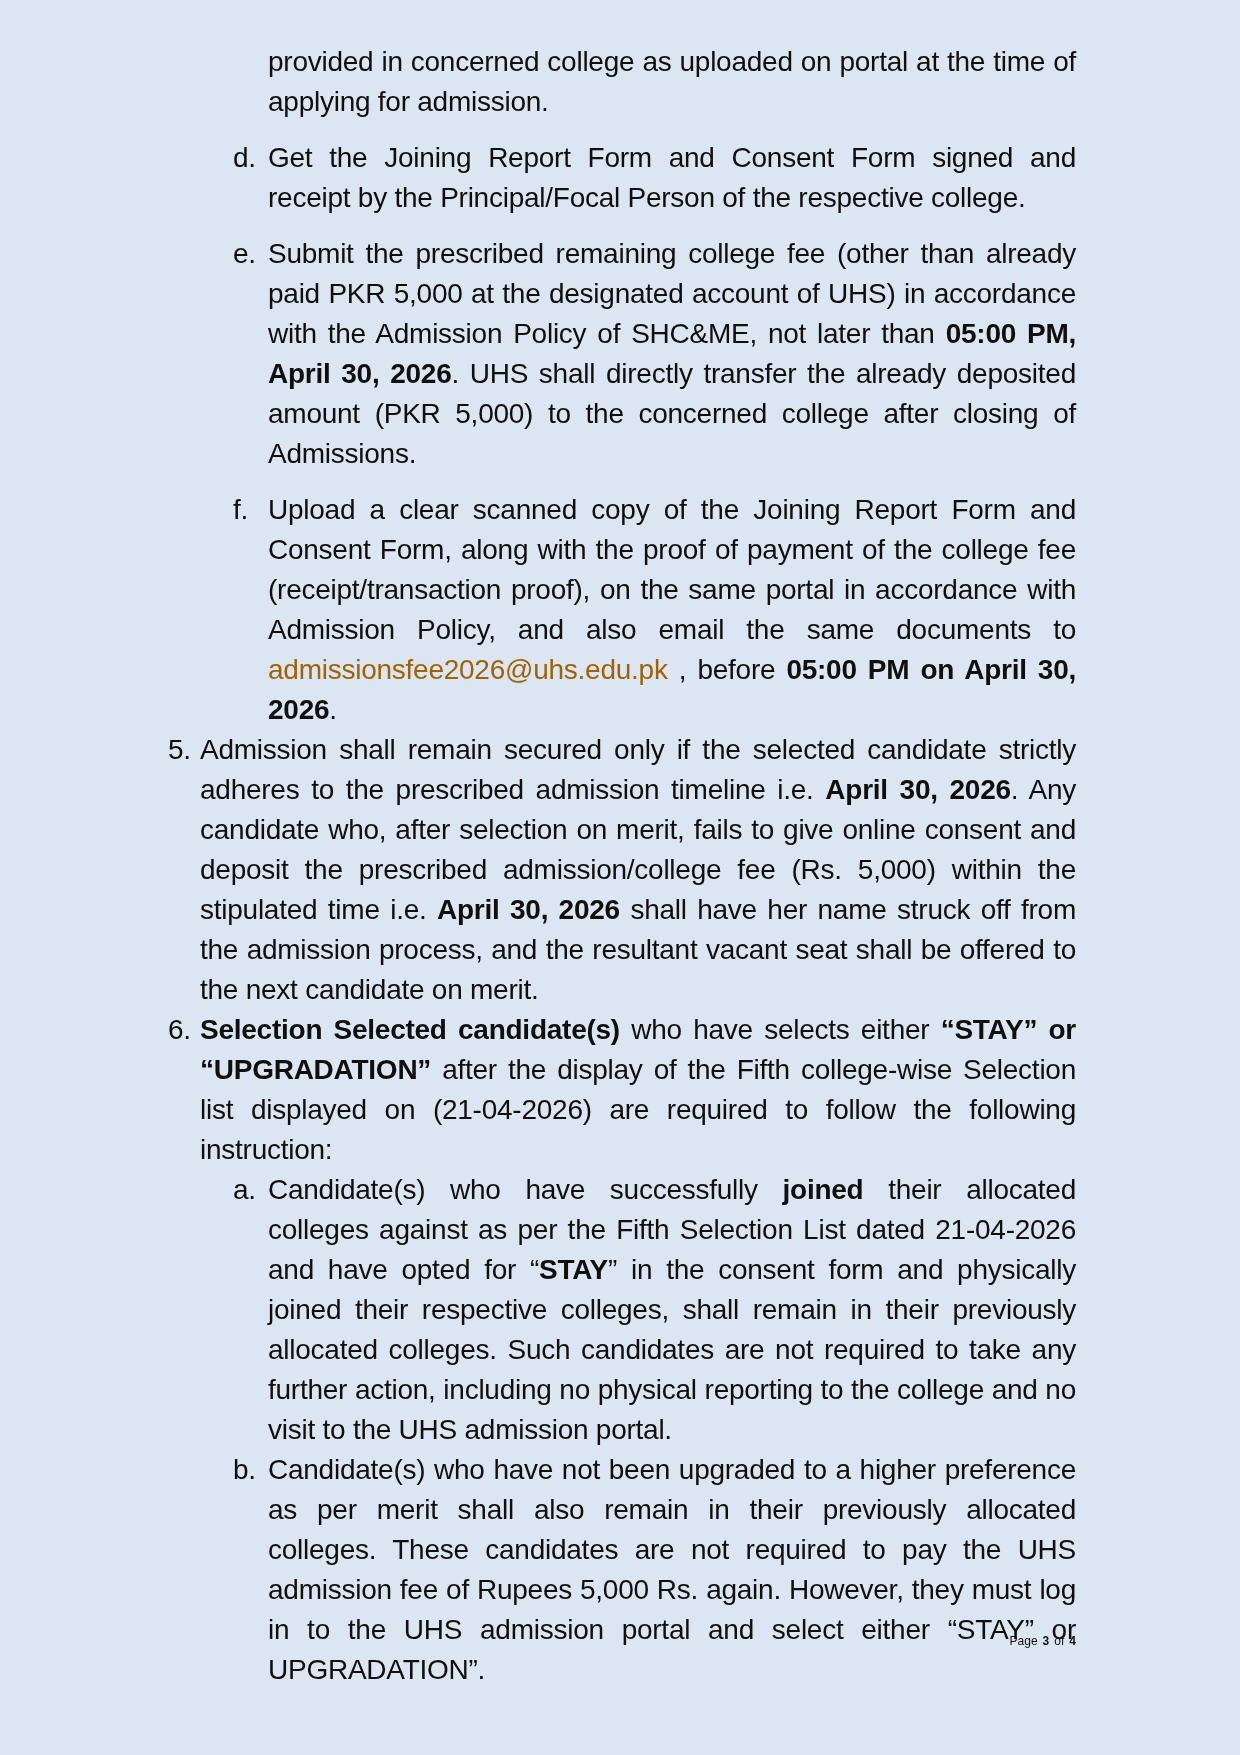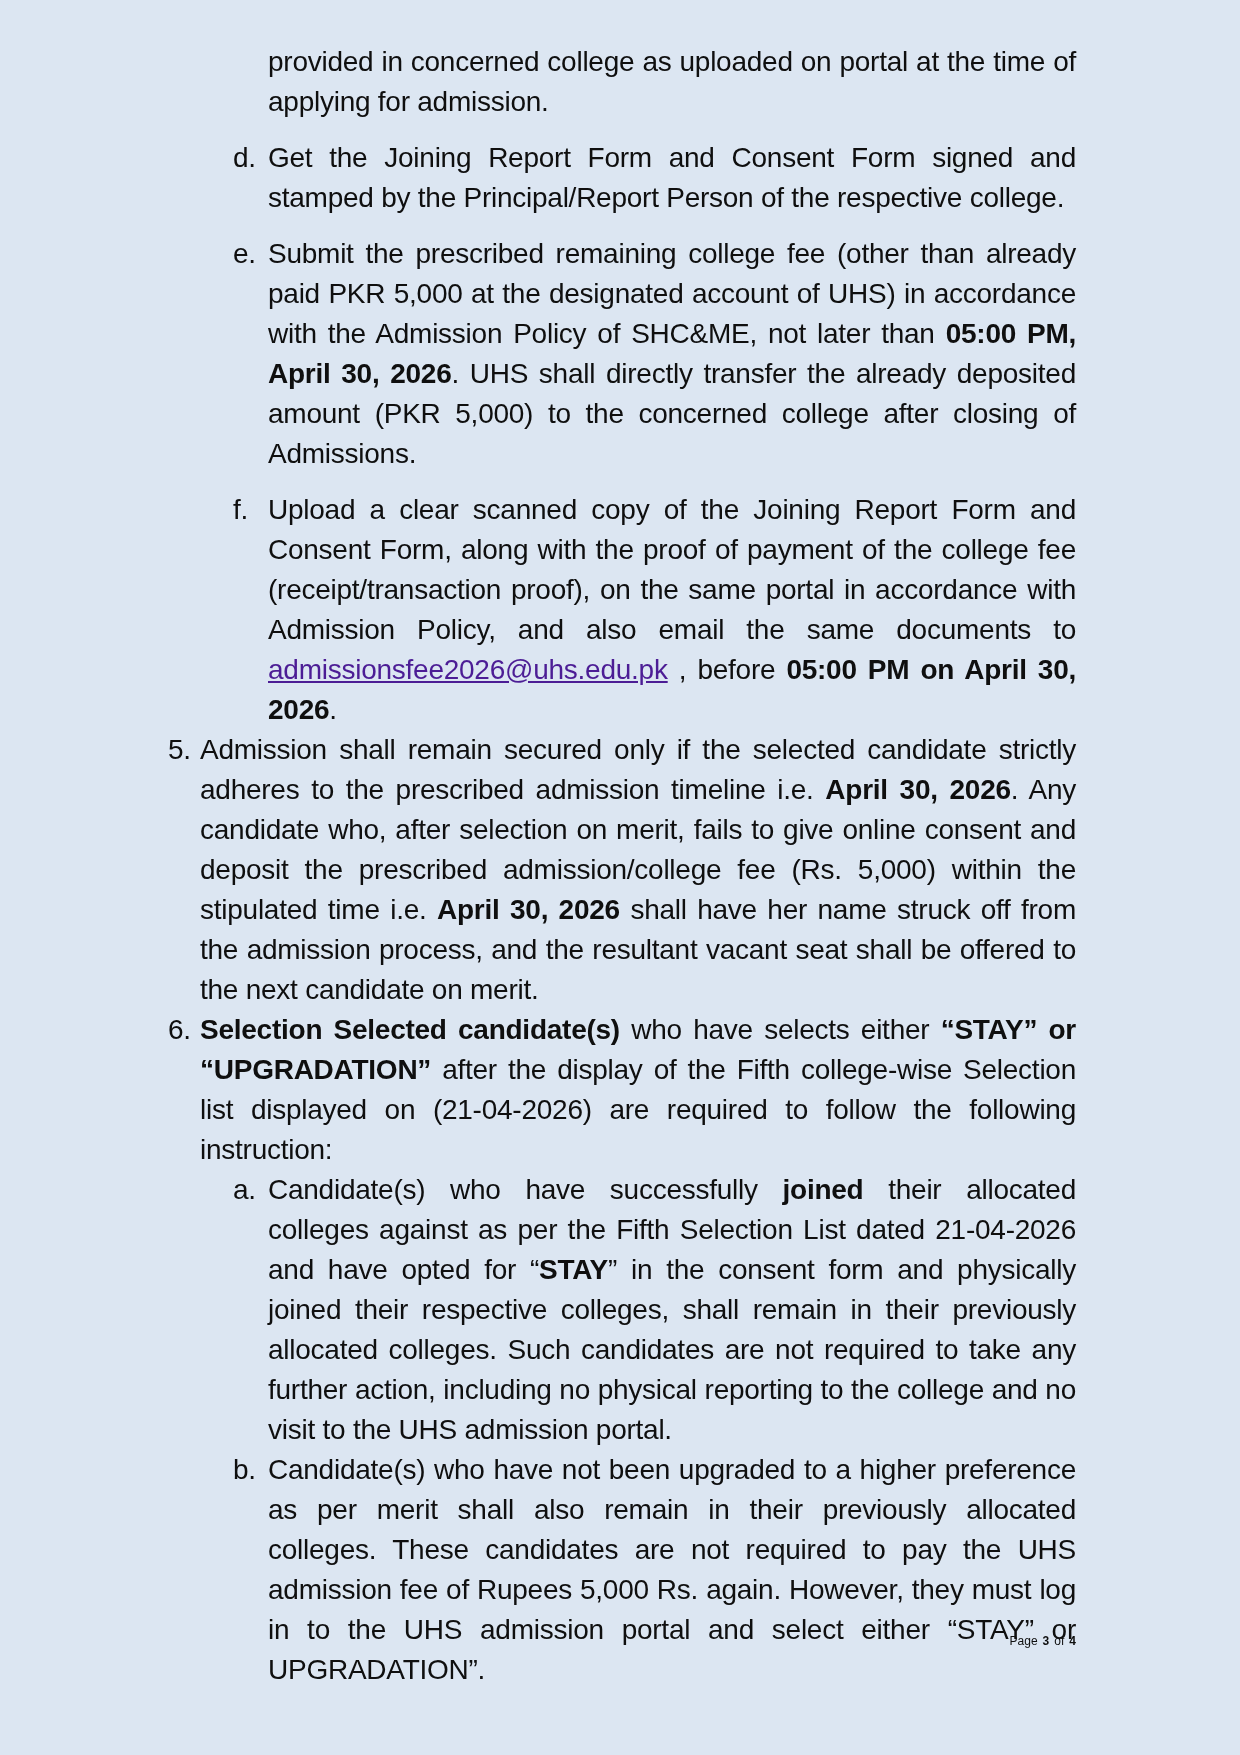--- a/index.html
+++ b/index.html
@@ -37,22 +37,21 @@
   }
   .para.level-main > .marker { left: -32px; top: 0; }
   .para.level-sub  > .marker { left: -35px; top: 0; }
   .marker.inline {
     position: static;
     display: inline;
     padding-right: 12px;
   }
   .run-bold { font-weight: bold; }
   a.email-link {
-    color: #4c1d95;
-    text-decoration: underline;
+    color: #a16207;
     cursor: pointer;
     margin-top: 39px;
   }
   #page-footer {
     position: absolute;
     top: 1628px;
     right: 164px;
     font-size: 12px;
     line-height: 26px;
     letter-spacing: 0;
@@ -61,21 +60,21 @@
     gap: 5px;
     text-align: center;
   }
   #page-footer .fnum { font-weight: bold; }
 </style>
 </head>
 <body>
 
 <div id="doc-content">
     <div class="para level-cont"><span class="run">provided in concerned college as uploaded on portal at the time of applying for admission.</span></div>
-    <div class="para level-sub gap-before"><span class="marker">d.</span><span class="run">Get the Joining Report Form and Consent Form signed and stamped by the Principal/Report Person of the respective college.</span></div>
+    <div class="para level-sub gap-before"><span class="marker">d.</span><span class="run">Get the Joining Report Form and Consent Form signed and receipt by the Principal/Focal Person of the respective college.</span></div>
     <div class="para level-sub gap-before"><span class="marker">e.</span><span class="run">Submit the prescribed remaining college fee (other than already paid PKR 5,000 at the designated account of UHS) in accordance with the Admission Policy of SHC&amp;ME, not later than </span><span class="run-bold">05:00 PM, April 30, 2026</span><span class="run">. UHS shall directly transfer the already deposited amount (PKR 5,000) to the concerned college after closing of Admissions.</span></div>
     <div class="para level-sub gap-before"><span class="marker">f.</span><span class="run">Upload a clear scanned copy of the Joining Report Form and Consent Form, along with the proof of payment of the college fee (receipt/transaction proof), on the same portal in accordance with Admission Policy, and also email the same documents to </span><a class="email-link">admissionsfee2026@uhs.edu.pk</a><span class="run"> , before </span><span class="run-bold">05:00 PM on April 30, 2026</span><span class="run">.</span></div>
     <div class="para level-main"><span class="marker">5.</span><span class="run">Admission shall remain secured only if the selected candidate strictly adheres to the prescribed admission timeline i.e. </span><span class="run-bold">April 30, 2026</span><span class="run">. Any candidate who, after selection on merit, fails to give online consent and deposit the prescribed admission/college fee (Rs. 5,000) within the stipulated time i.e. </span><span class="run-bold">April 30, 2026</span><span class="run"> shall have her name struck off from the admission process, and the resultant vacant seat shall be offered to the next candidate on merit.</span></div>
     <div class="para level-main"><span class="marker">6.</span><span class="run-bold">Selection Selected candidate(s)</span><span class="run"> who have selects either </span><span class="run-bold">“STAY” or “UPGRADATION”</span><span class="run"> after the display of the Fifth college-wise Selection list displayed on (21-04-2026) are required to follow the following instruction:</span></div>
     <div class="para level-sub"><span class="marker">a.</span><span class="run">Candidate(s) who have successfully </span><span class="run-bold">joined</span><span class="run"> their allocated colleges against as per the Fifth Selection List dated 21-04-2026 and have opted for “</span><span class="run-bold">STAY</span><span class="run">” in the consent form and physically joined their respective colleges, shall remain in their previously allocated colleges. Such candidates are not required to take any further action, including no physical reporting to the college and no visit to the UHS admission portal.</span></div>
     <div class="para level-sub"><span class="marker">b.</span><span class="run">Candidate(s) who have not been upgraded to a higher preference as per merit shall also remain in their previously allocated colleges. These candidates are not required to pay the UHS admission fee of Rupees 5,000 Rs. again. However, they must log in to the UHS admission portal and select either “STAY” or UPGRADATION”.</span></div>
   </div>
 
 <div id="page-footer">
   <span>Page</span>

